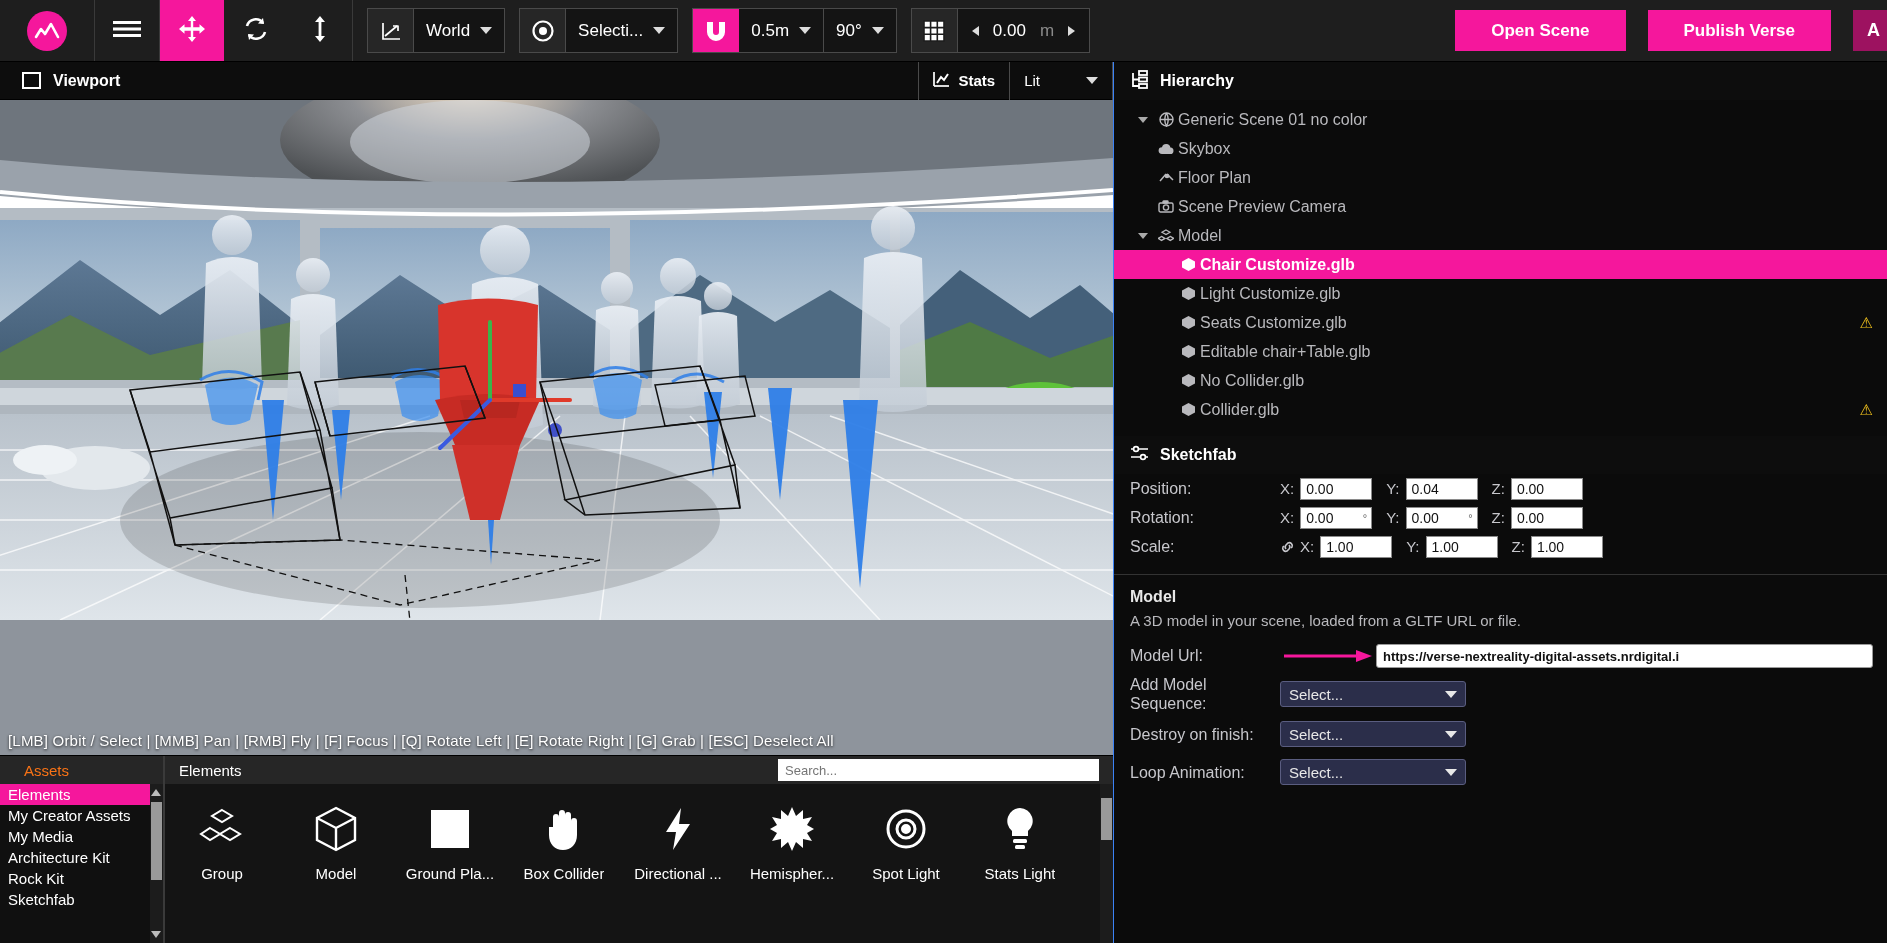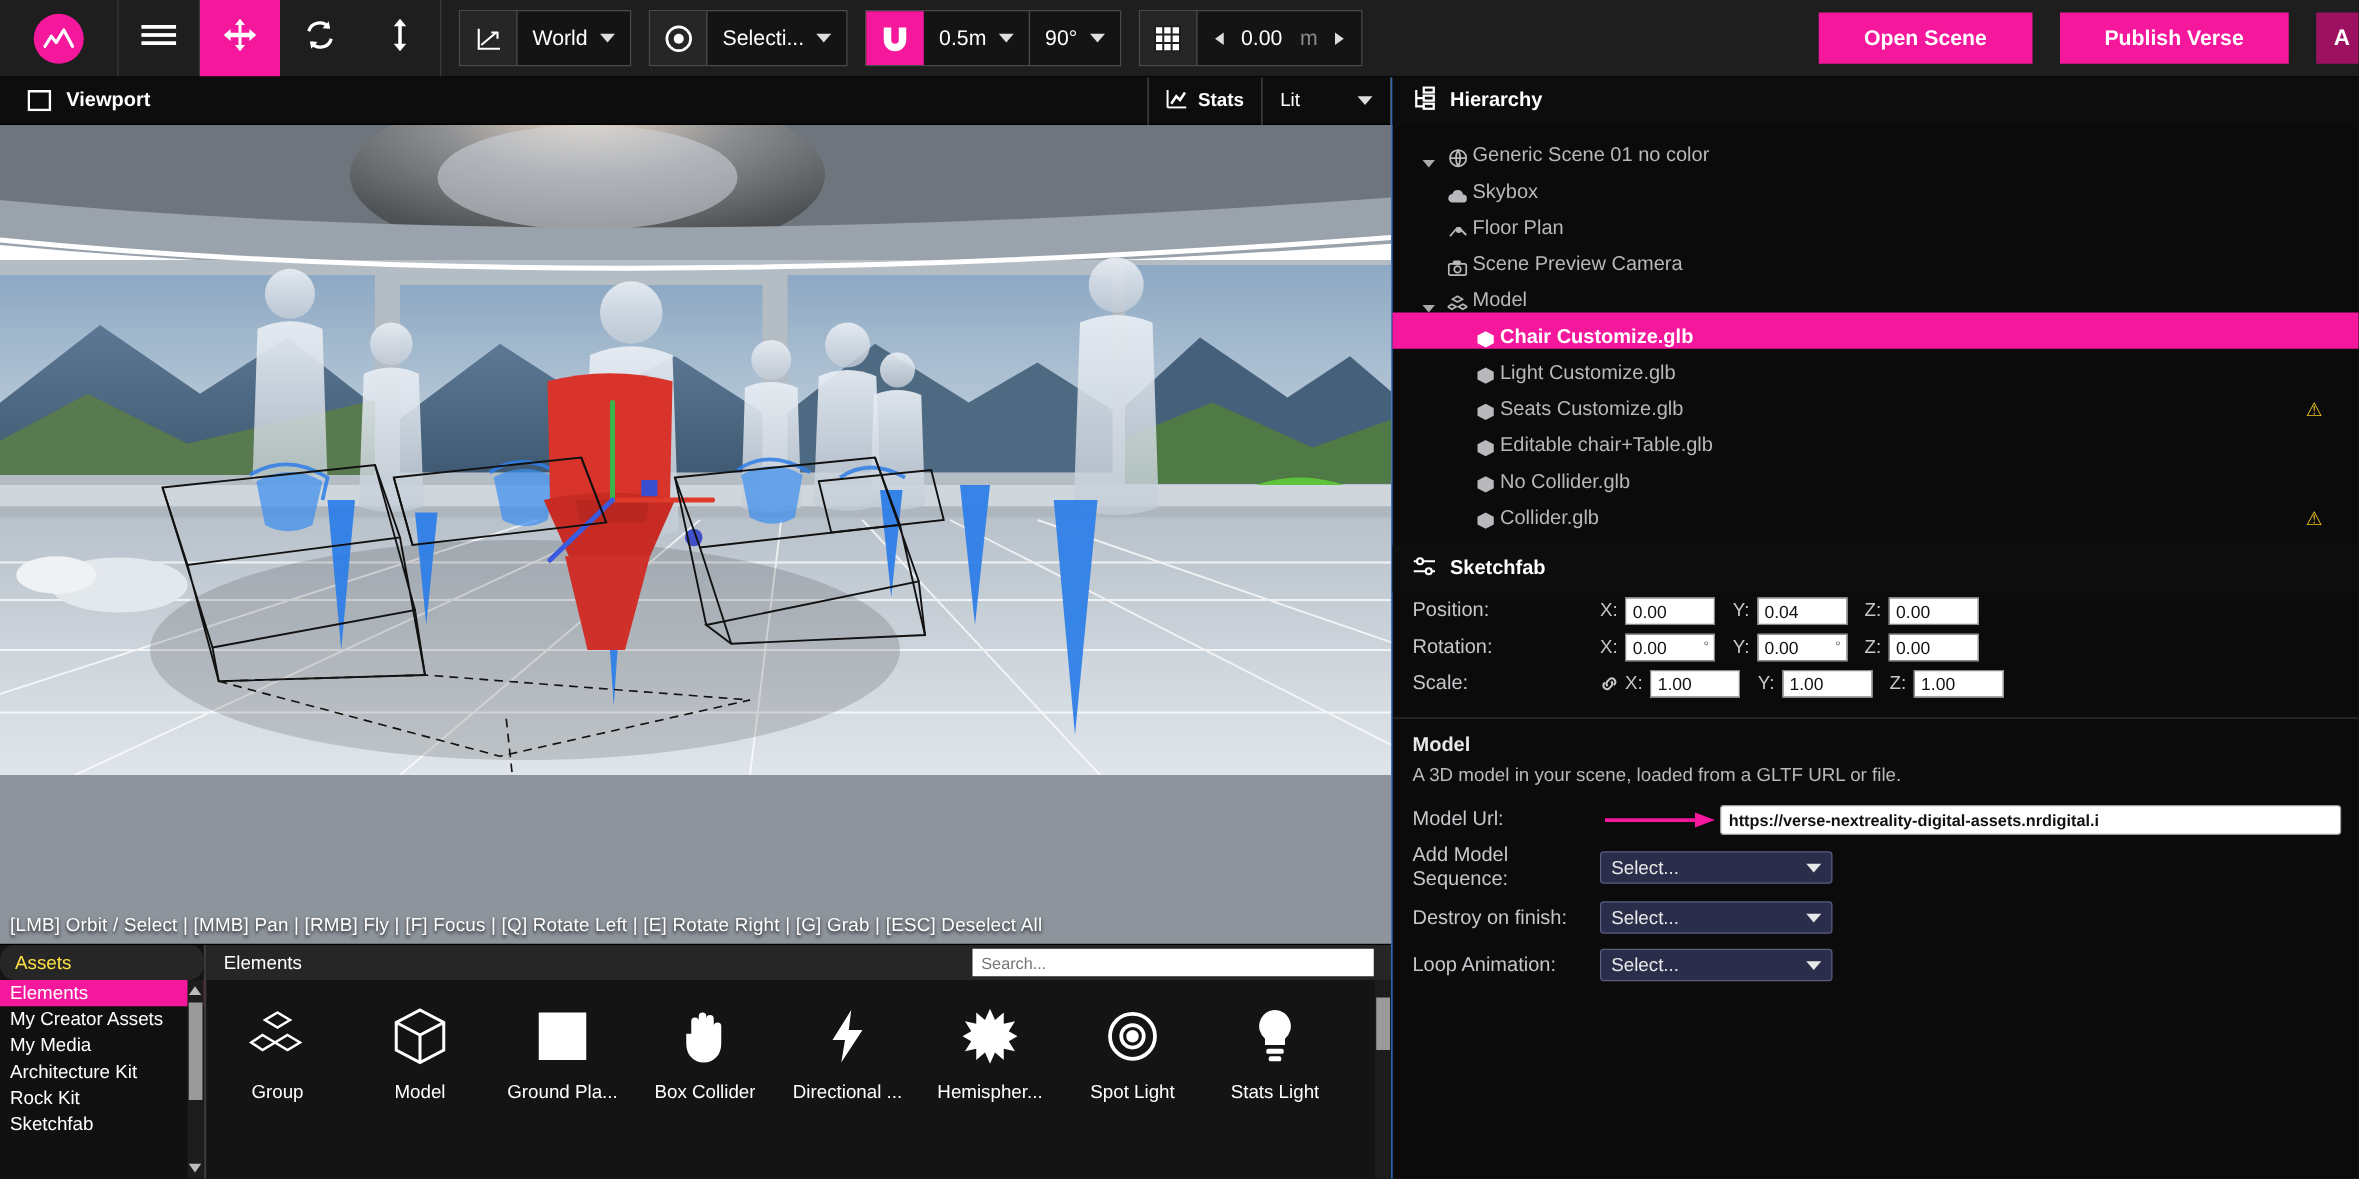--- a/index.html
+++ b/index.html
@@ -87,21 +87,21 @@
   .viewport { flex: 1; position: relative; overflow: hidden; background: #8e949c; min-height: 0; }
   .vp-scene { position: absolute; inset: 0; }
   .vp-hint {
     position: absolute; left: 8px; bottom: 6px; font-size: 15px; color: #fff;
     text-shadow: 0 1px 3px rgba(0,0,0,.85); white-space: nowrap; letter-spacing: .2px;
   }
 
   
   .assets { height: 188px; flex: none; display: flex; background: #141414; border-top: 1px solid #000; }
   .assets-left { width: 165px; display: flex; flex-direction: column; border-right: 2px solid #3a3a3a; }
-  .assets-hdr { height: 28px; background: #262626; display: flex; align-items: center; padding-left: 12px; font-size: 15px; color: #fde047; flex: none; border-radius: 12px; }
+  .assets-hdr { height: 28px; background: #262626; display: flex; align-items: center; padding-left: 24px; font-size: 15px; color: #f97316; flex: none; }
   .assets-list { flex: 1; overflow: hidden; position: relative; background: #101010; }
   .a-item { font-size: 15px; color: #fff; padding: 2px 8px; cursor: pointer; white-space: nowrap; }
   .a-item.sel { background: #f5179c; color: #fff; }
   .a-scroll { position: absolute; right: 0; top: 0; width: 13px; height: 100%; background: #1c1c1c; }
   .a-thumb { position: absolute; right: 1px; top: 18px; width: 11px; height: 78px; background: #9a9a9a; }
   .a-up, .a-dn { position: absolute; right: 2px; width: 0; height: 0; border-left: 5px solid transparent; border-right: 5px solid transparent; }
   .a-up { top: 5px; border-bottom: 7px solid #bbb; }
   .a-dn { bottom: 5px; border-top: 7px solid #bbb; }
   .assets-right { flex: 1; display: flex; flex-direction: column; min-width: 0; }
   .assets-topbar { height: 28px; background: #262626; display: flex; align-items: center; padding: 0 14px; flex: none; }
@@ -118,22 +118,22 @@
   .e-thumb { position: absolute; right: 1px; top: 14px; width: 11px; height: 42px; background: #9a9a9a; }
 
   
   .right-col { width: 774px; background: #0b0b0b; display: flex; flex-direction: column; border-left: 1px solid #3b82f6; }
   .panel-hdr {
     height: 38px; background: #0d0d0d; display: flex; align-items: center; gap: 11px;
     padding-left: 16px; flex: none; font-size: 16px; font-weight: bold; color: #fff;
   }
   .hier-list { flex: none; padding: 5px 0 8px 0; }
   .hrow {
-    height: 29px; display: flex; align-items: flex-end; cursor: pointer; position: relative;
-    font-size: 16px; color: #b9b9bd; padding-right: 29px;
+    height: 29px; display: flex; align-items: center; cursor: pointer; position: relative;
+    font-size: 16px; color: #b9b9bd; padding-right: 14px;
   }
   .hrow.sel { background: #f5179c; color: #fff; font-weight: bold; }
   .hrow .tw { width: 22px; display: flex; align-items: center; justify-content: center; }
   .hrow .tw .tri { width: 0; height: 0; border-left: 5px solid transparent; border-right: 5px solid transparent; border-top: 6px solid #aaa; }
   .hrow .hi { width: 24px; display: flex; align-items: center; justify-content: center; }
   .hrow .warn { margin-left: auto; color: #f2c21c; font-size: 15px; }
 
   .prop-section { padding: 0 0 6px 0; }
   .prow { display: flex; align-items: center; height: 29px; padding: 0 14px 0 16px; gap: 0; }
   .plabel { font-size: 16px; color: #c7c7cc; width: 150px; flex: none; }

